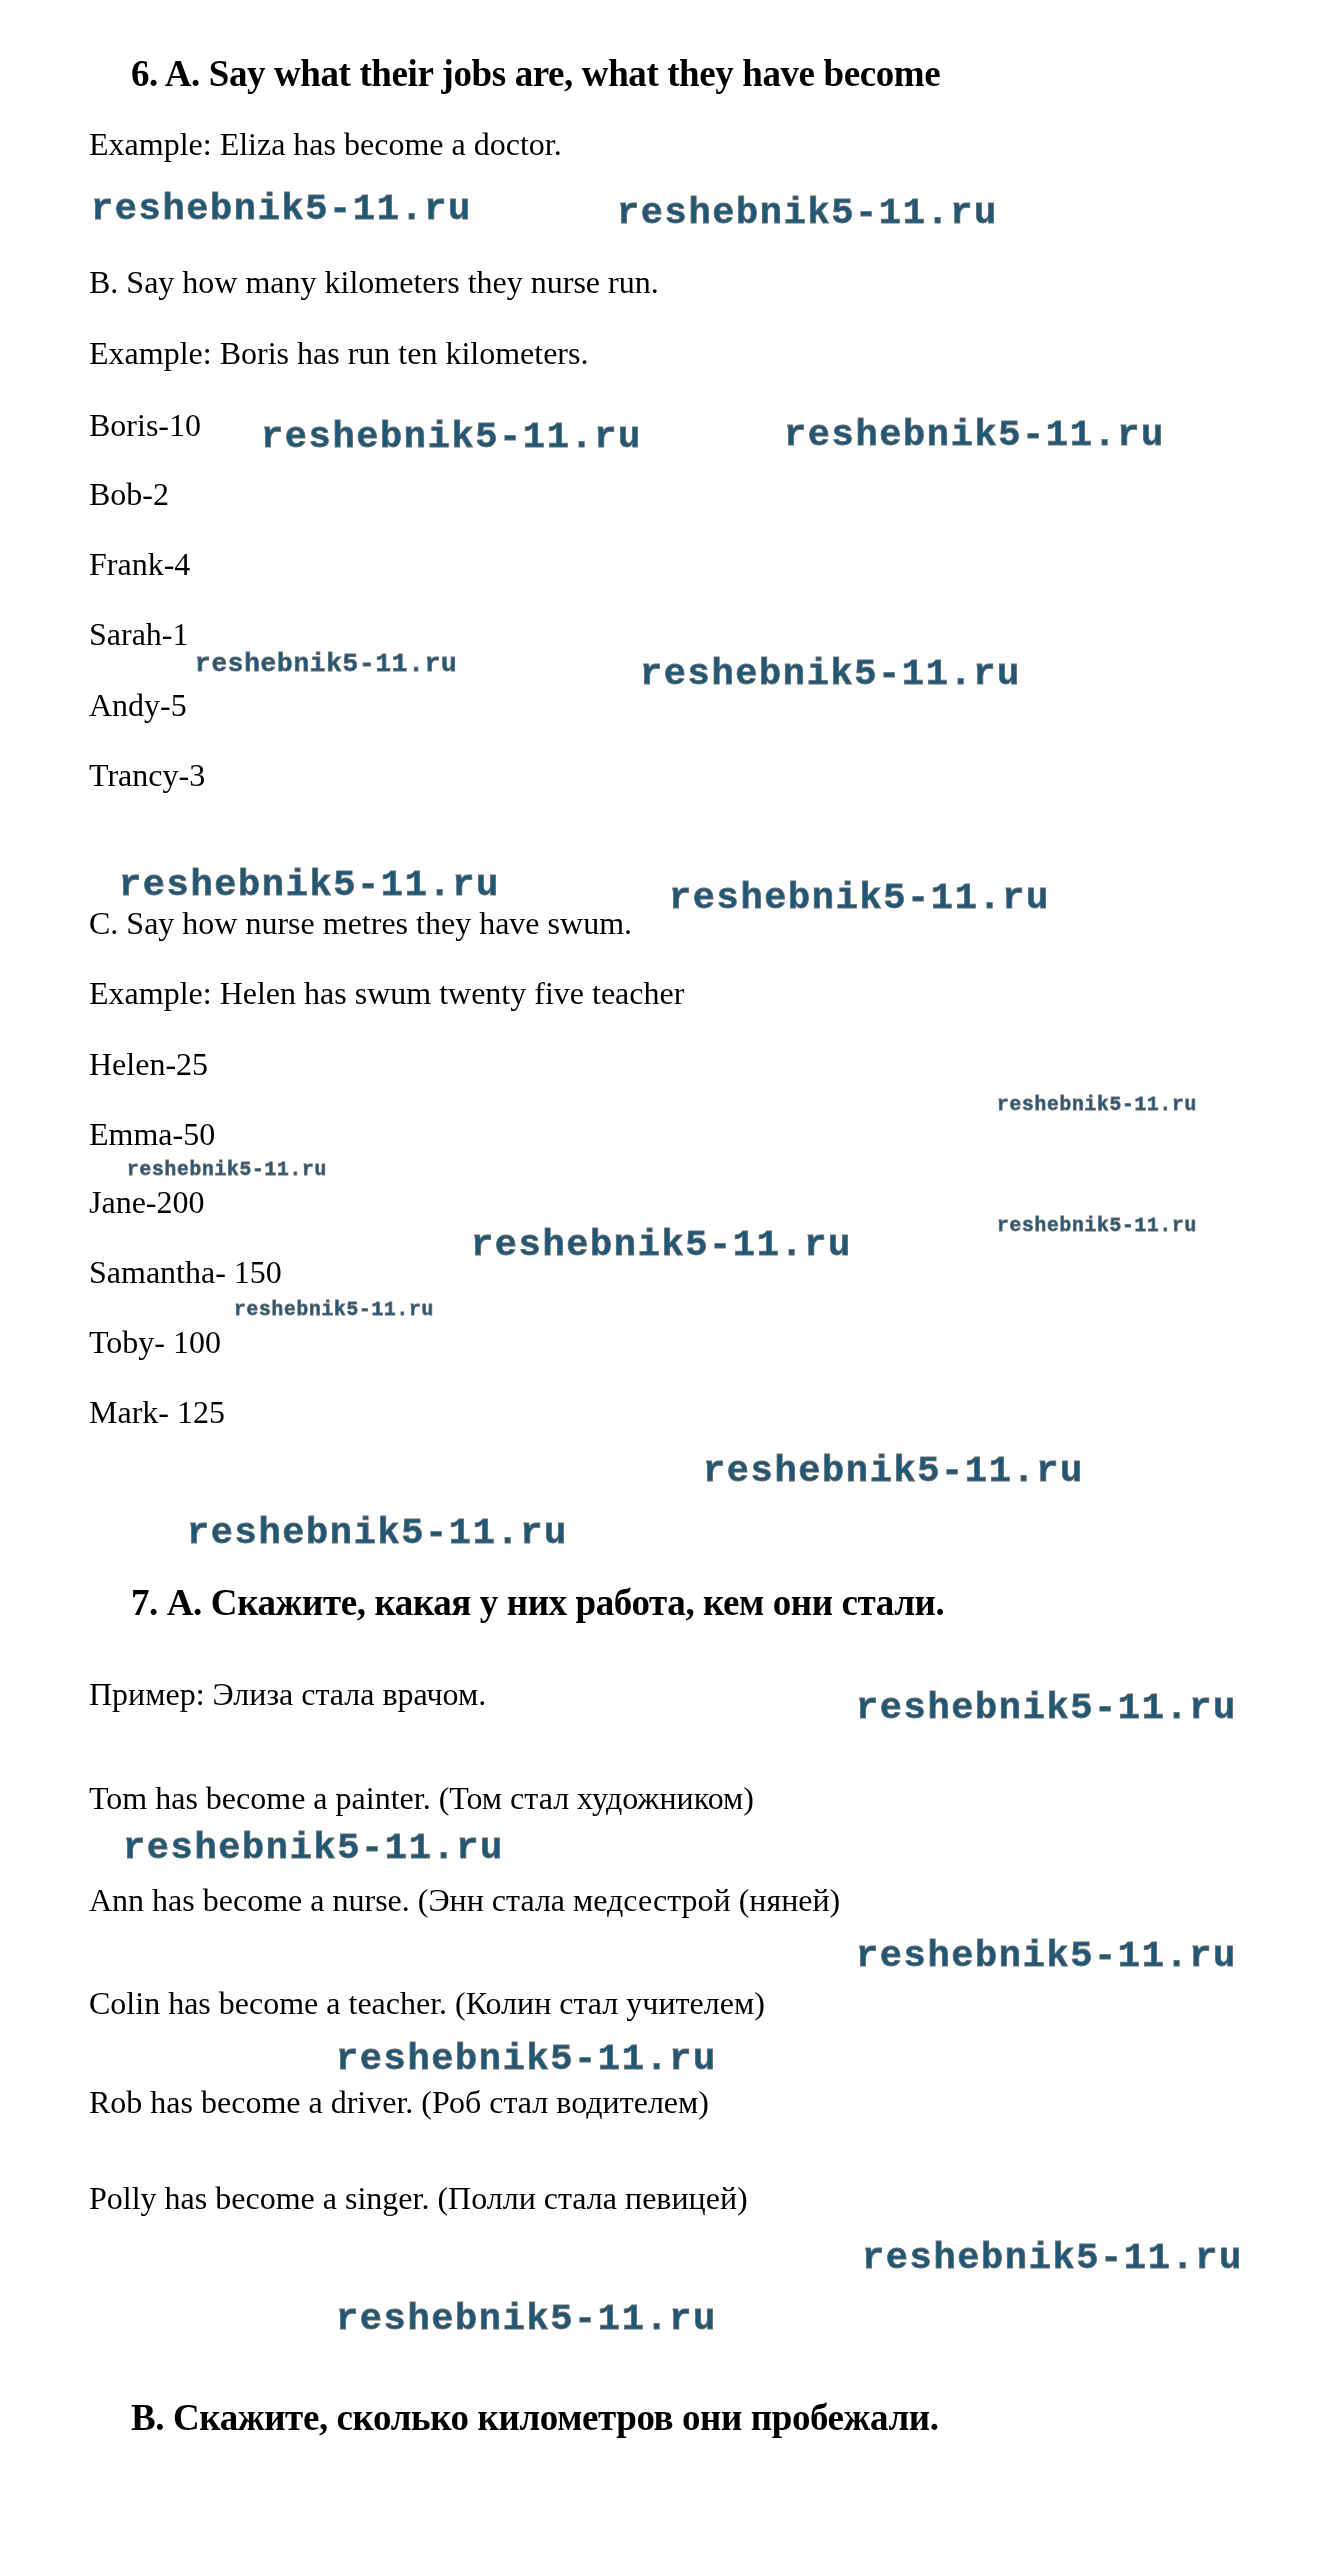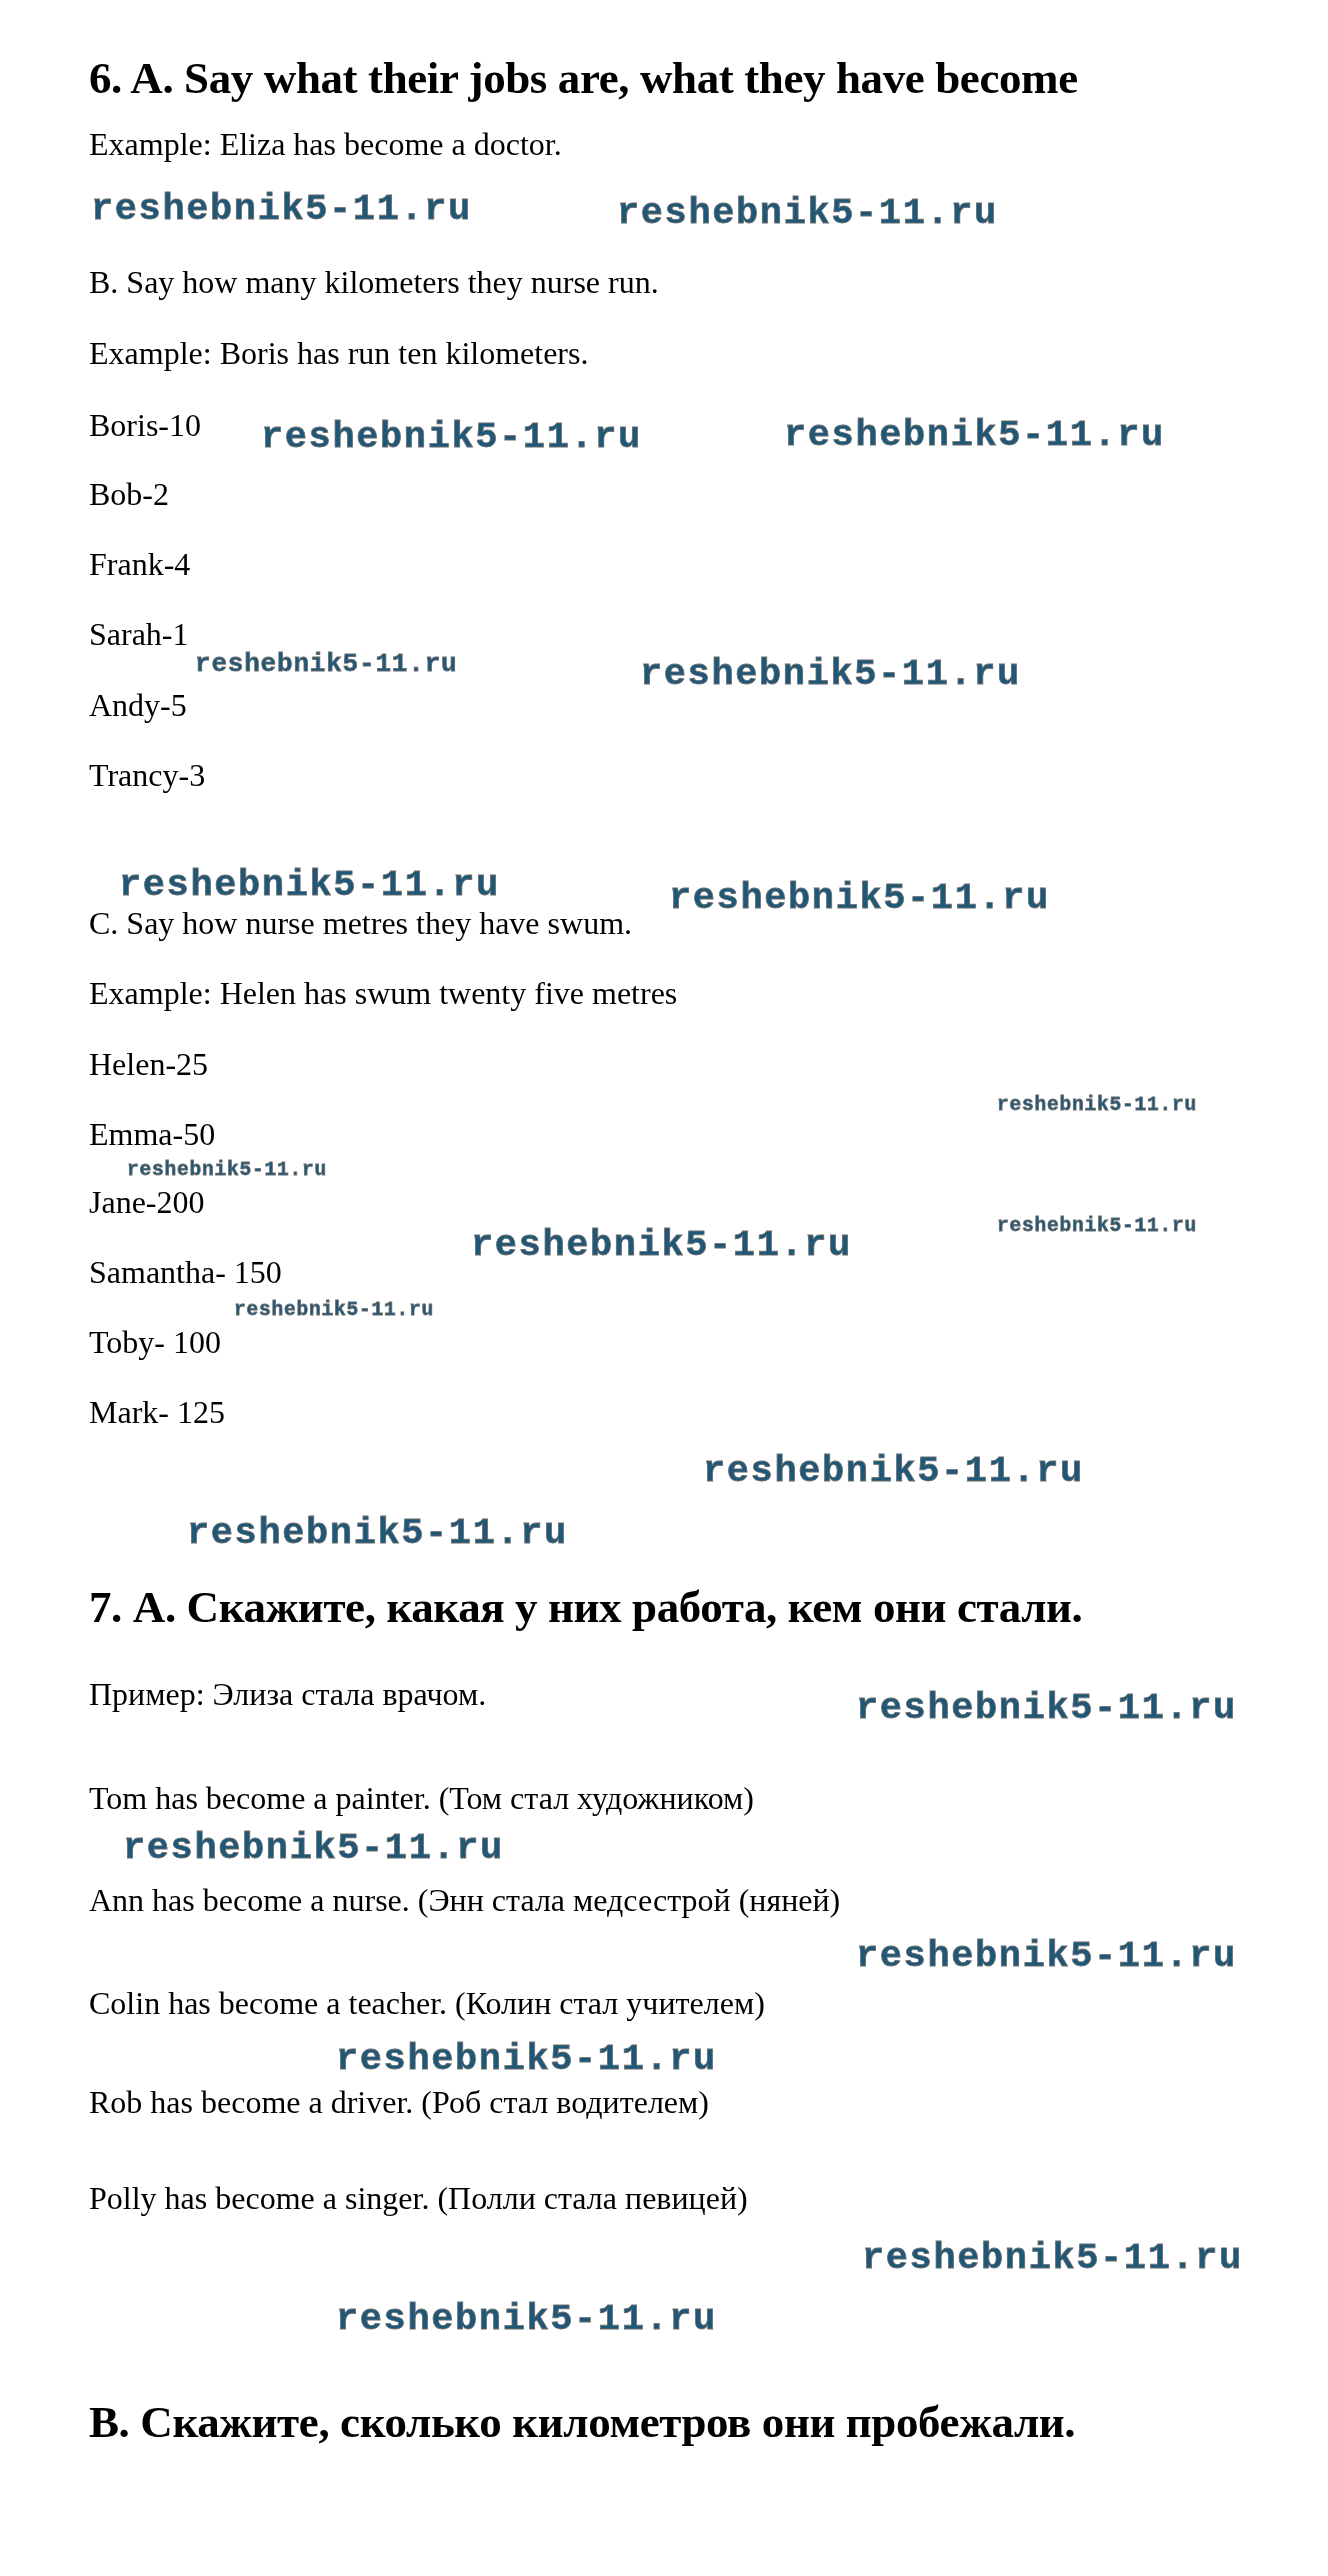--- a/index.html
+++ b/index.html
@@ -19,22 +19,23 @@
   .tl {
     position: absolute;
     left: 89px;
     font-size: 32px;
     line-height: 1.1;
     white-space: nowrap;
     color: #000000;
   }
   .b {
     font-weight: bold;
-    font-size: 45px;
+    font-size: 37px;
     letter-spacing: -0.4px;
+    margin-left: 42px;
   }
   .wm {
     position: absolute;
     font-family: Liberation Mono, monospace;
     font-weight: bold;
     color: #0c4a6e;
     -webkit-text-stroke: 0.8px #5f5f5f;
     letter-spacing: 1.6px;
     white-space: nowrap;
     opacity: 0.92;
@@ -55,21 +56,21 @@
     <div class="tl" style="top:336px">Example: Boris has run ten kilometers.</div>
 
     <div class="tl" style="top:408px">Boris-10</div>
     <div class="tl" style="top:477px">Bob-2</div>
     <div class="tl" style="top:547px">Frank-4</div>
     <div class="tl" style="top:617px">Sarah-1</div>
     <div class="tl" style="top:688px">Andy-5</div>
     <div class="tl" style="top:758px">Trancy-3</div>
 
     <div class="tl" style="top:906px">C. Say how nurse metres they have swum.</div>
-    <div class="tl" style="top:976px">Example: Helen has swum twenty five metres</div>
+    <div class="tl" style="top:976px">Example: Helen has swum twenty five teacher</div>
 
     <div class="tl" style="top:1047px">Helen-25</div>
     <div class="tl" style="top:1117px">Emma-50</div>
     <div class="tl" style="top:1185px">Jane-200</div>
     <div class="tl" style="top:1255px">Samantha- 150</div>
     <div class="tl" style="top:1325px">Toby- 100</div>
     <div class="tl" style="top:1395px">Mark- 125</div>
   </div>
 
   <div>

